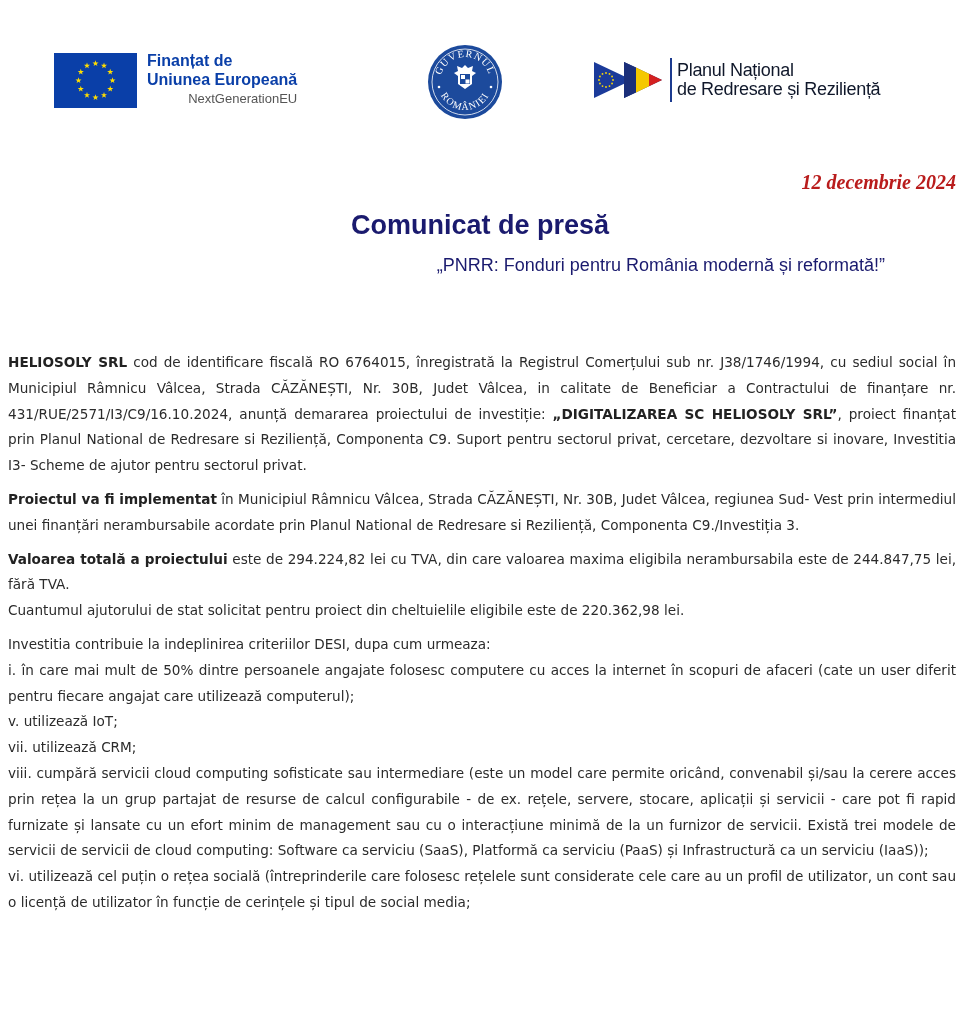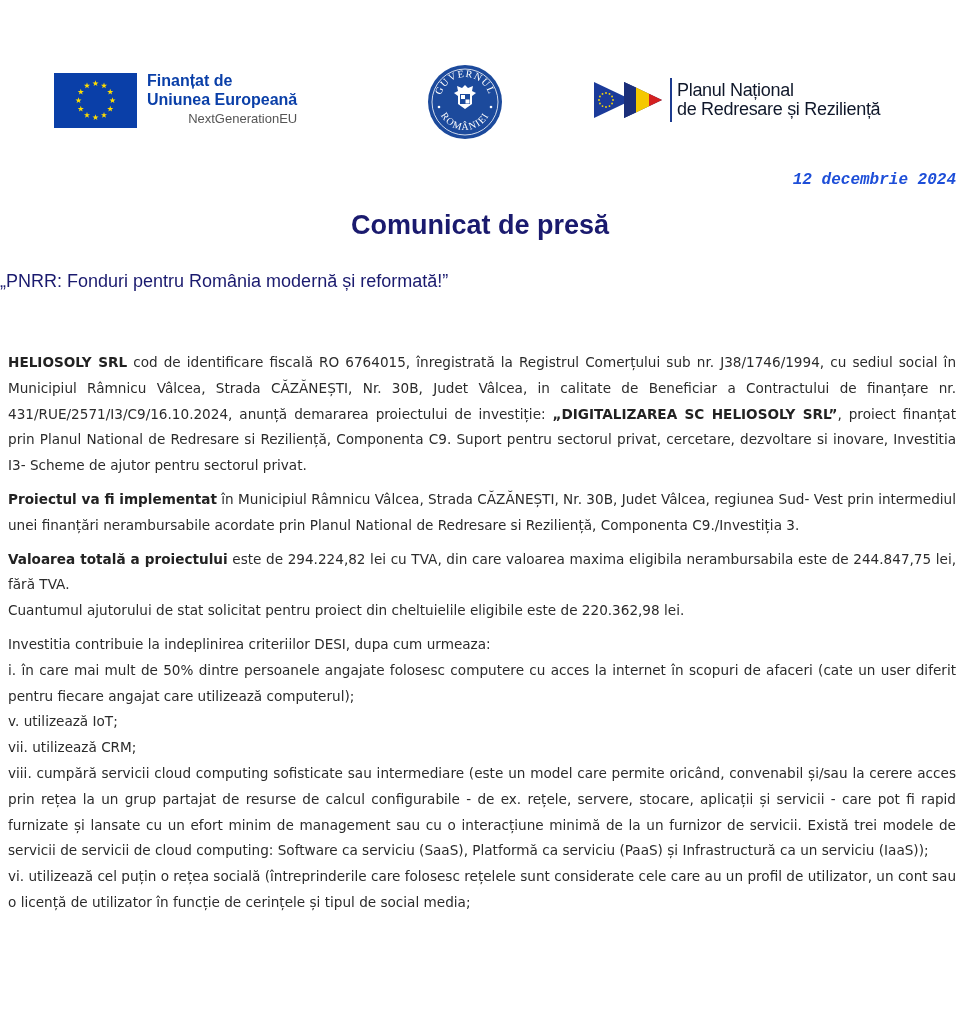--- a/index.html
+++ b/index.html
@@ -1,30 +1,30 @@
 <!DOCTYPE html>
 <html><head>
   <meta charset="utf-8">
   <style>
     html, body { margin: 0; padding: 0; background: #ffffff; }
     body { width: 960px; height: 1035px; position: relative; overflow: hidden; font-family: "DejaVu Sans", sans-serif; color: #222; }
-    .logos { position: absolute; top: 40px; left: 0; width: 960px; height: 90px; margin-top: 20px; }
+    .logos { position: absolute; top: 40px; left: 0; width: 960px; height: 90px; }
     .eu-logo { position: absolute; left: 54px; top: 13px; display: flex; align-items: flex-start; }
     .eu-flag { width: 83px; height: 55px; background: #0a3fa8; position: relative; }
     .eu-text { margin-left: 10px; margin-top: -2px; font-family: "Liberation Sans", sans-serif; }
     .eu-line1, .eu-line2 { color: #0a3fa8; font-weight: bold; font-size: 16px; line-height: 19px; }
     .eu-line3 { color: #555; font-size: 13px; line-height: 18px; margin-top: 1px; text-align: right; }
     .gov-logo { position: absolute; left: 426px; top: 3px; width: 78px; height: 78px; }
     .pnrr-logo { position: absolute; left: 594px; top: 18px; display: flex; align-items: center; }
     .pnrr-mark { width: 74px; height: 40px; }
     .pnrr-divider { width: 2px; height: 44px; background: #1c3b8f; margin: 0 5px 0 2px; }
     .pnrr-text { font-family: "Liberation Sans", sans-serif; color: #0f172a; font-size: 18px; line-height: 19px; letter-spacing: -0.3px; }
-    .date { position: absolute; right: 4px; top: 171px; font-family: Liberation Mono, monospace; font-style: italic; font-weight: bold; font-size: 16px; color: #1d4ed8; }
+    .date { position: absolute; right: 4px; top: 171px; font-family: Liberation Serif, serif; font-style: italic; font-weight: bold; font-size: 20px; color: #b91c1c; }
     .title { position: absolute; top: 210px; left: 0; width: 960px; text-align: center; font-family: "Liberation Sans", sans-serif; font-weight: bold; font-size: 27px; color: #1a1a6e; }
-    .subtitle { position: absolute; top: 271px; left: 0; width: 885px; text-align: left; font-family: "Liberation Sans", sans-serif; font-size: 18px; color: #1a1a6e; }
+    .subtitle { position: absolute; top: 255px; left: 0; width: 885px; text-align: right; font-family: "Liberation Sans", sans-serif; font-size: 18px; color: #1a1a6e; }
     .content { position: absolute; top: 350px; left: 4px; width: 952px; font-family: "DejaVu Sans", sans-serif; font-size: 13.6px; line-height: 25.8px; color: #2b2b2b; text-align: justify; }
     .content p { margin: 0 0 8px 4px; }
     .content b { font-weight: bold; color: #222; }
     .lst { margin: 0; }
   </style>
 </head>
 <body>
 
 <div class="logos">
   <div class="eu-logo">

